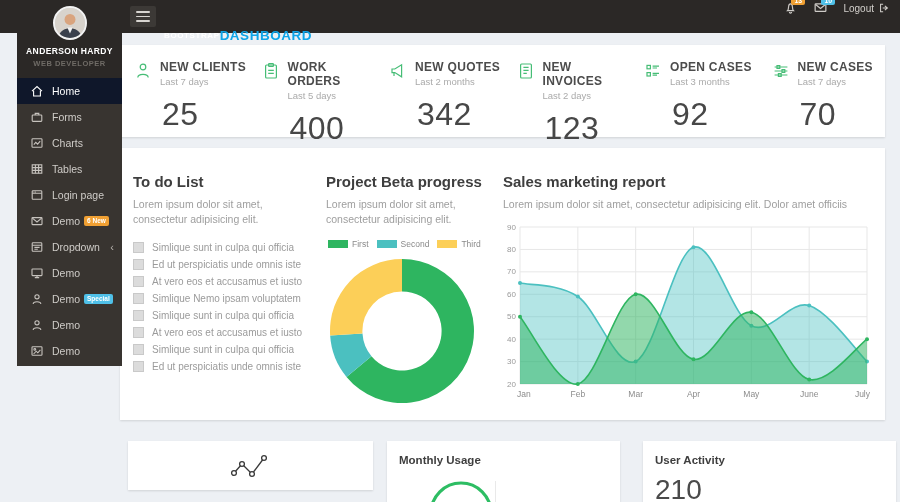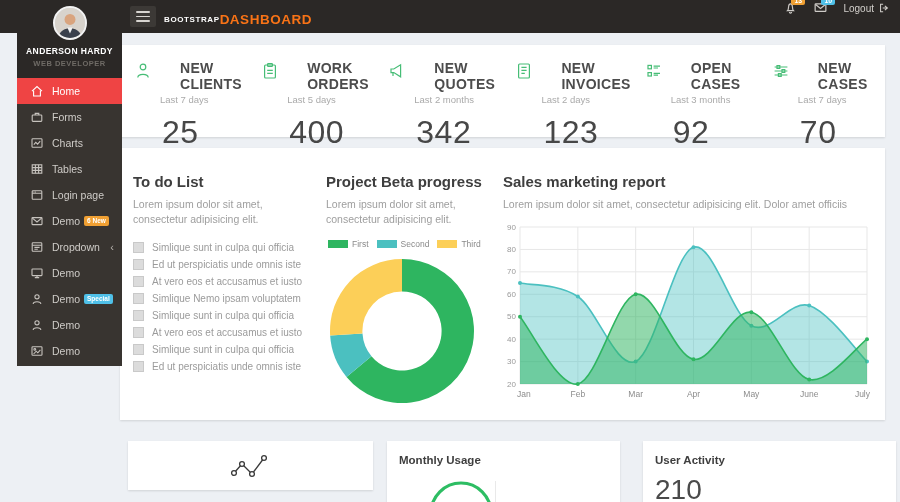--- a/index.html
+++ b/index.html
@@ -3,51 +3,51 @@
 <meta charset="utf-8">
 <style>
   * { box-sizing: border-box; margin: 0; padding: 0; }
   html,body { width:900px; height:502px; overflow:hidden; }
   body { font-family:"Liberation Sans", sans-serif; background:#edf0f4; position:relative; }
 
   
   .topbar { position:absolute; left:0; top:0; width:900px; height:33px; background:#2b2826; z-index:5; }
   .hamburger { position:absolute; left:130px; top:6px; width:26px; height:21px; background:#3c3936; border:none; border-radius:2px; cursor:pointer; padding:5px 6px; display:flex; flex-direction:column; justify-content:space-between; }
   .hamburger span { display:block; height:1.6px; background:#d8d5d1; border-radius:1px; }
-  .brand { position:absolute; left:164px; top:0; height:39px; display:flex; align-items:center; }
+  .brand { position:absolute; left:164px; top:16px; height:39px; display:flex; align-items:center; }
   .brand .pre { color:#ffffff; font-size:8px; font-weight:bold; letter-spacing:.6px; }
-  .brand .main { color:#f97316; font-size:13.5px; font-weight:bold; letter-spacing:.5px; }
+  .brand .main { color:#0ea5e9; font-size:13.5px; font-weight:bold; letter-spacing:.5px; }
   .top-right { position:absolute; right:10px; top:0; height:16px; display:flex; align-items:center; gap:14px; }
   .top-icon-wrap { position:relative; width:16px; height:16px; cursor:pointer; }
   .top-icon-wrap svg { stroke:#cfccc8; fill:none; stroke-width:1.1; }
   .top-badge { position:absolute; top:-5px; left:8px; color:#fff; font-size:7px; font-weight:bold; padding:1.5px 3px; border-radius:2px; line-height:1; }
   .logout { display:flex; align-items:center; gap:4px; color:#d2cfcb; font-size:10px; cursor:pointer; background:none; border:none; }
   .logout svg { stroke:#d2cfcb; fill:none; stroke-width:1.2; }
 
   
   .sidebar { position:absolute; left:17px; top:0; width:105px; height:366px; background:#383430; z-index:6; }
   .profile { background:#2b2826; padding:6px 0 10px; text-align:center; }
   .avatar { width:34px; height:34px; border-radius:50%; border:2px solid #f2f2f2; margin:0 auto; overflow:hidden; background:#cfd4d8; }
   .profile-name { color:#ffffff; font-size:8.5px; font-weight:bold; letter-spacing:.4px; margin-top:6px; }
   .profile-role { color:#6f6b66; font-size:7.5px; font-weight:bold; letter-spacing:.5px; margin-top:3px; }
   .menu { list-style:none; }
   .menu li { position:relative; height:26px; display:flex; align-items:center; padding-left:13px; color:#cfccc8; font-size:10.5px; cursor:pointer; }
   .menu li svg { stroke:#c7c3be; fill:none; stroke-width:1.1; margin-right:8px; flex:none; }
-  .menu li.active { background:#ef4444; color:#ffffff; }
+  .menu li.active { background:#0f172a; color:#ffffff; }
   .menu li.active svg { stroke:#ffffff; }
   .mbadge { margin-left:4px; font-size:6.5px; font-weight:bold; color:#fff; padding:1.5px 3px; border-radius:2px; line-height:1; }
   .chev { position:absolute; right:8px; color:#b5b1ac; font-size:11px; }
 
   
   .panel { position:absolute; background:#ffffff; box-shadow:0 1px 2px rgba(0,0,0,.12); }
   .stats-panel { left:120px; top:45px; width:765px; height:92px; display:flex; }
   .stat { flex:1; padding:15px 0 0 13px; }
   .stat-head { display:flex; }
   .stat-head svg { stroke:#46bd76; fill:none; stroke-width:1.2; margin-right:7px; margin-top:1px; flex:none; }
-  .stat-label { font-size:14px; font-weight:bold; color:#4c4c4c; letter-spacing:.3px;margin-left:20px; }
+  .stat-label { font-size:12px; font-weight:bold; color:#4c4c4c; letter-spacing:.3px; }
   .stat-period { font-size:9.5px; color:#aaaaaa; margin-top:2px; }
   .stat-value { font-size:32px; font-weight:300; color:#474747; margin:9px 0 0 29px; letter-spacing:.5px; }
 
   .main-panel { left:120px; top:148px; width:765px; height:272px; display:flex; }
   .col-title { font-size:15px; font-weight:bold; color:#3e3e3e; margin-bottom:7px; }
   .col-sub { font-size:10.5px; color:#9e9e9e; line-height:1.4; }
   .col-todo { width:196px; padding:25px 8px 0 13px; }
   .todo-list { list-style:none; margin-top:13px; }
   .todo-list li { display:flex; align-items:center; height:17px; font-size:10px; color:#9b9b9b; }
   .cbox { width:11px; height:11px; background:#dcdcdc; border:1px solid #c9c9c9; margin-right:8px; flex:none; cursor:pointer; }

